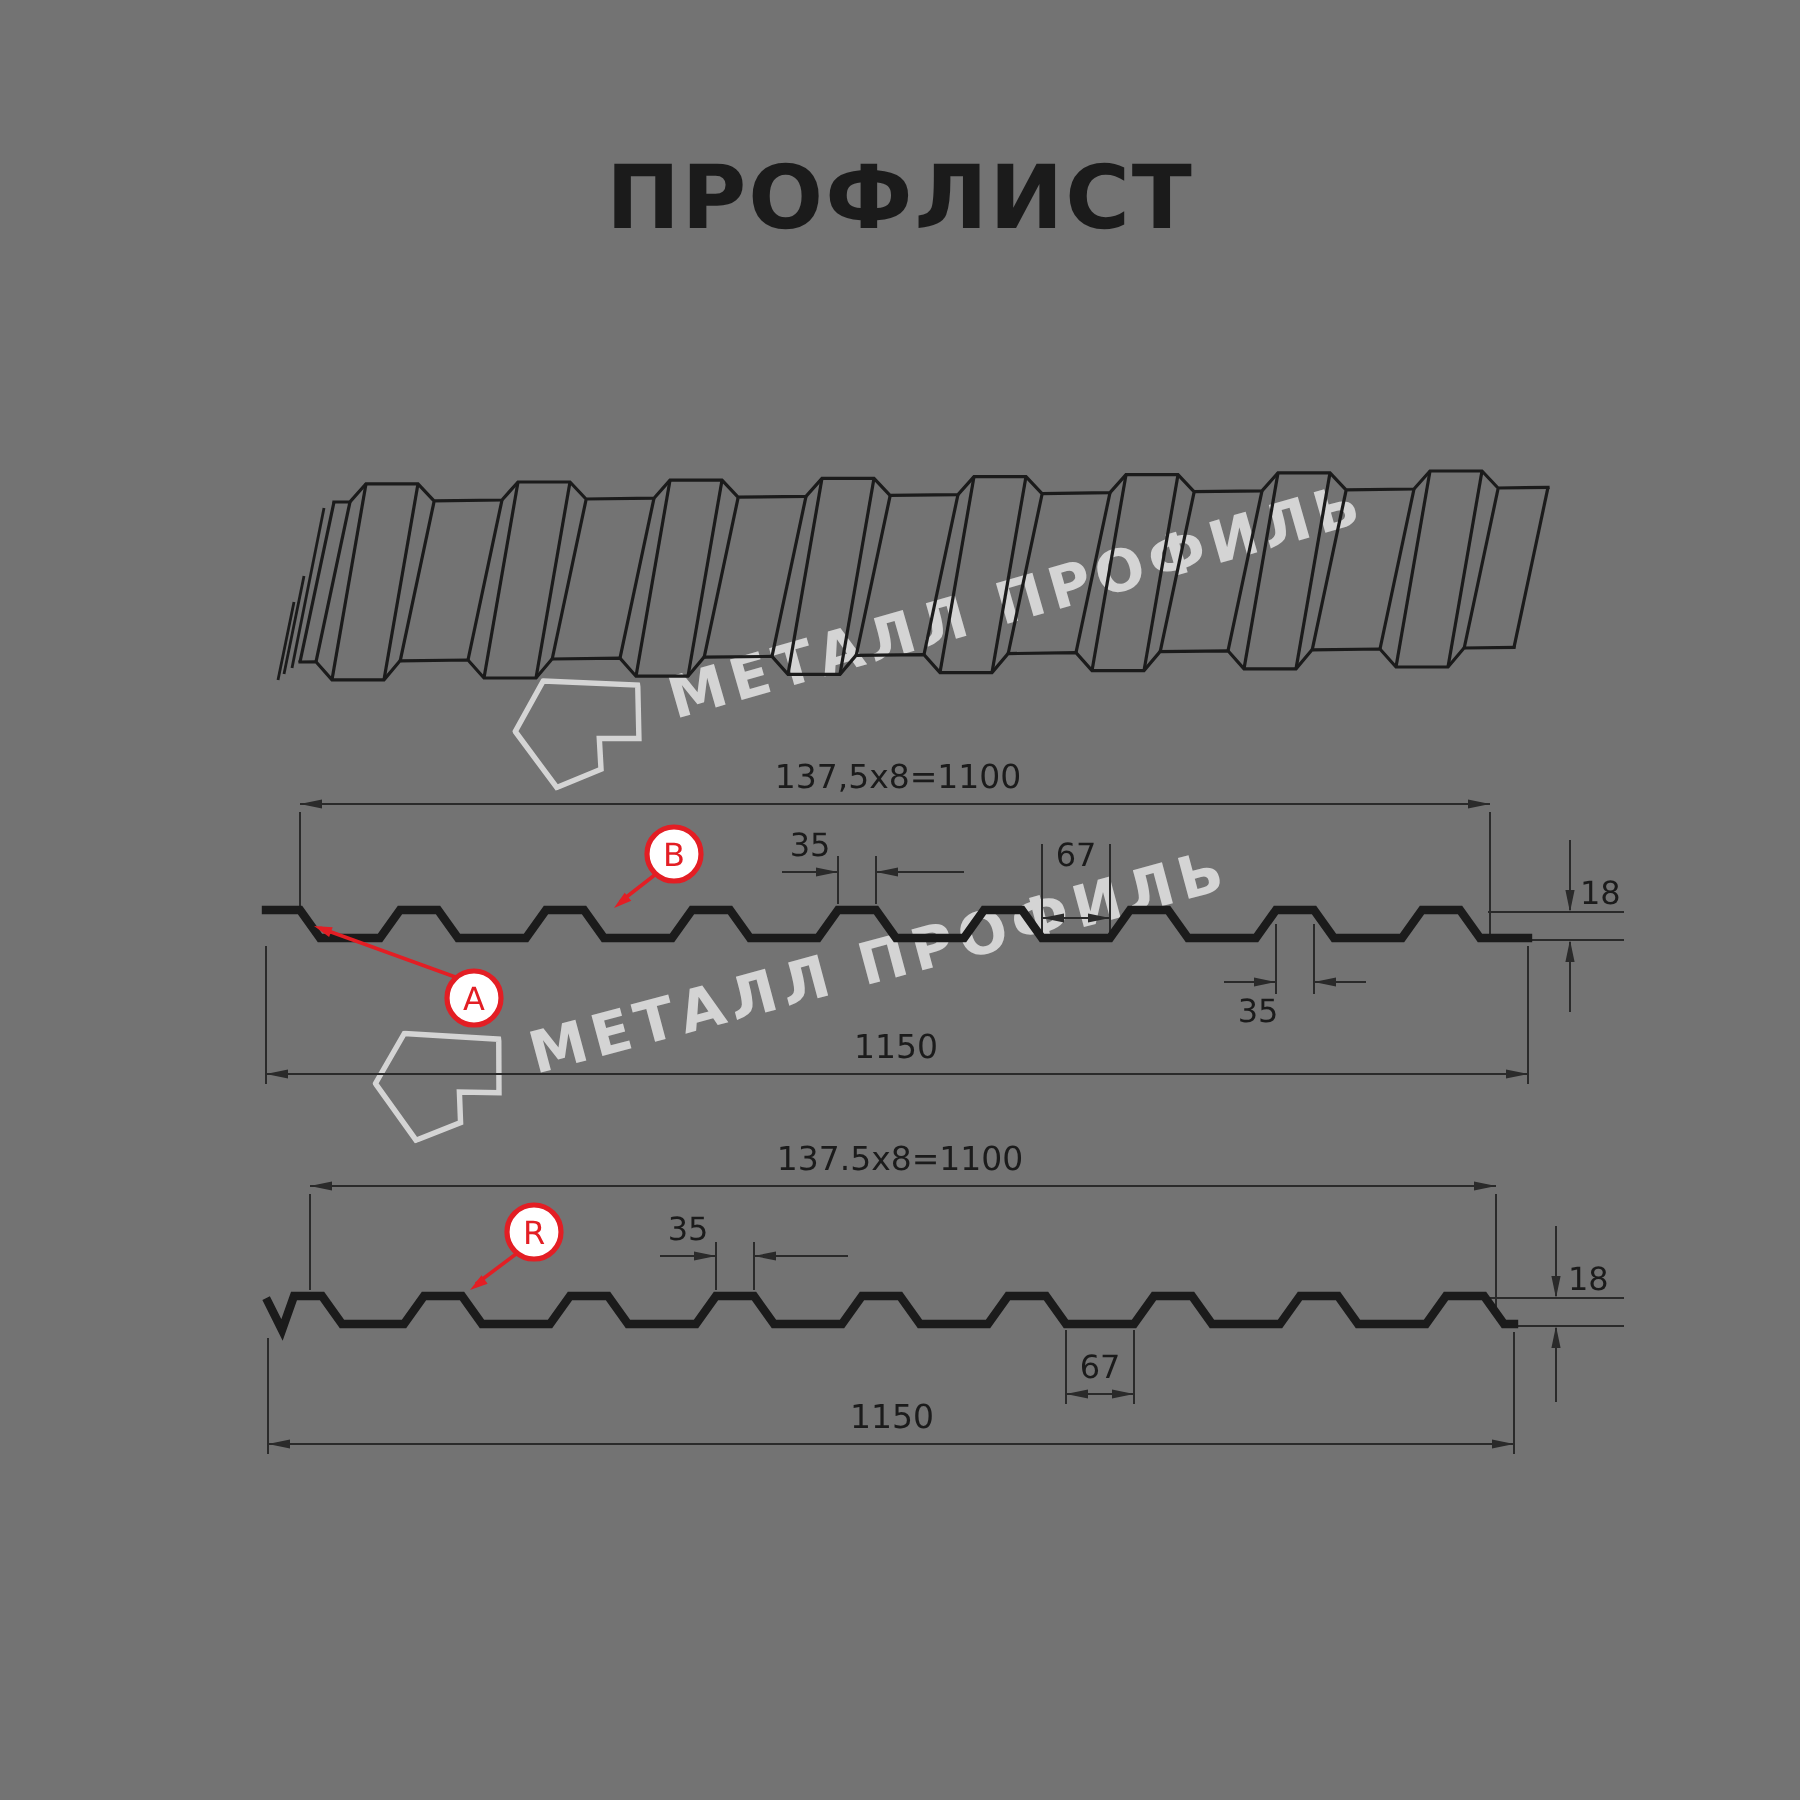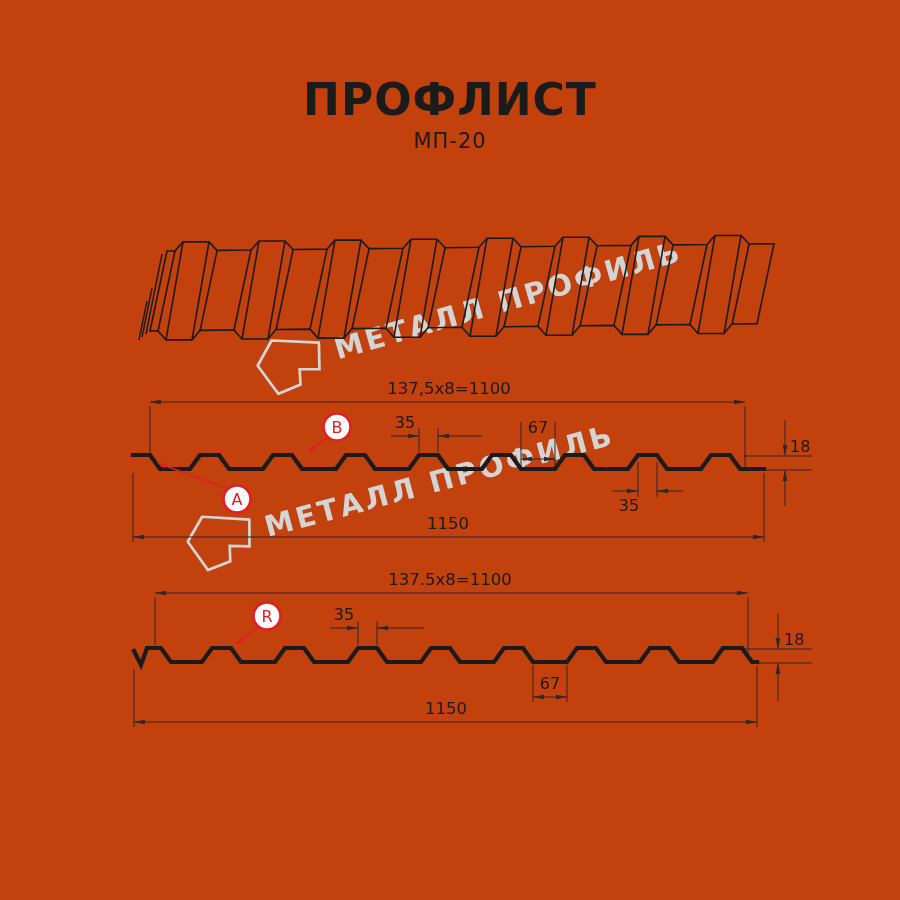--- a/index.html
+++ b/index.html
@@ -1,16 +1,16 @@
 <!DOCTYPE html>
 <html><head>
 <meta charset="utf-8">
 <style>
   html,body{margin:0;padding:0;background:#fff;}
-  .page{position:relative;width:900px;height:900px;background:#c2410c;overflow:hidden;
+  .page{position:relative;width:900px;height:900px;background:#737373;overflow:hidden;
         font-family:"DejaVu Sans","Liberation Sans",sans-serif;}
   .title{position:absolute;top:74px;left:0;width:100%;text-align:center;
          font-size:44px;font-weight:bold;letter-spacing:1px;color:#1b1b1b;z-index:3;}
   .subtitle{position:absolute;top:129px;left:0;width:100%;text-align:center;
          font-size:21px;font-weight:500;letter-spacing:1px;color:#1b1b1b;z-index:3;}
   .footer-note{position:absolute;top:795px;left:0;width:100%;text-align:center;
          font-size:22px;font-weight:500;letter-spacing:0.5px;color:#222;z-index:3;}
   .wm{position:absolute;display:flex;align-items:center;gap:12px;color:#d4d4d4;
       font-weight:bold;font-size:29px;letter-spacing:3px;white-space:nowrap;
       transform-origin:left center;z-index:1;}
@@ -18,21 +18,20 @@
   .wm-1{left:258px;top:344px;transform:rotate(-16deg);}
   .wm-2{left:188px;top:520px;transform:rotate(-15deg);}
   #diagram{position:absolute;left:0;top:0;z-index:2;}
 </style>
 </head>
 <body>
 
 <div class="page">
 
   <div class="title">ПРОФЛИСТ</div>
-  <div class="subtitle">МП-20</div>
 
   <div class="wm wm-1">
     <svg viewBox="0 0 100 82">
       <polygon points="32,2 98,24 88,62 60,54 55,76 20,80 2,32" fill="none" stroke="currentColor" stroke-width="4" stroke-linejoin="miter"></polygon>
     </svg>
     <span>МЕТАЛЛ ПРОФИЛЬ</span>
   </div>
 
   <div class="wm wm-2">
     <svg viewBox="0 0 100 82">

